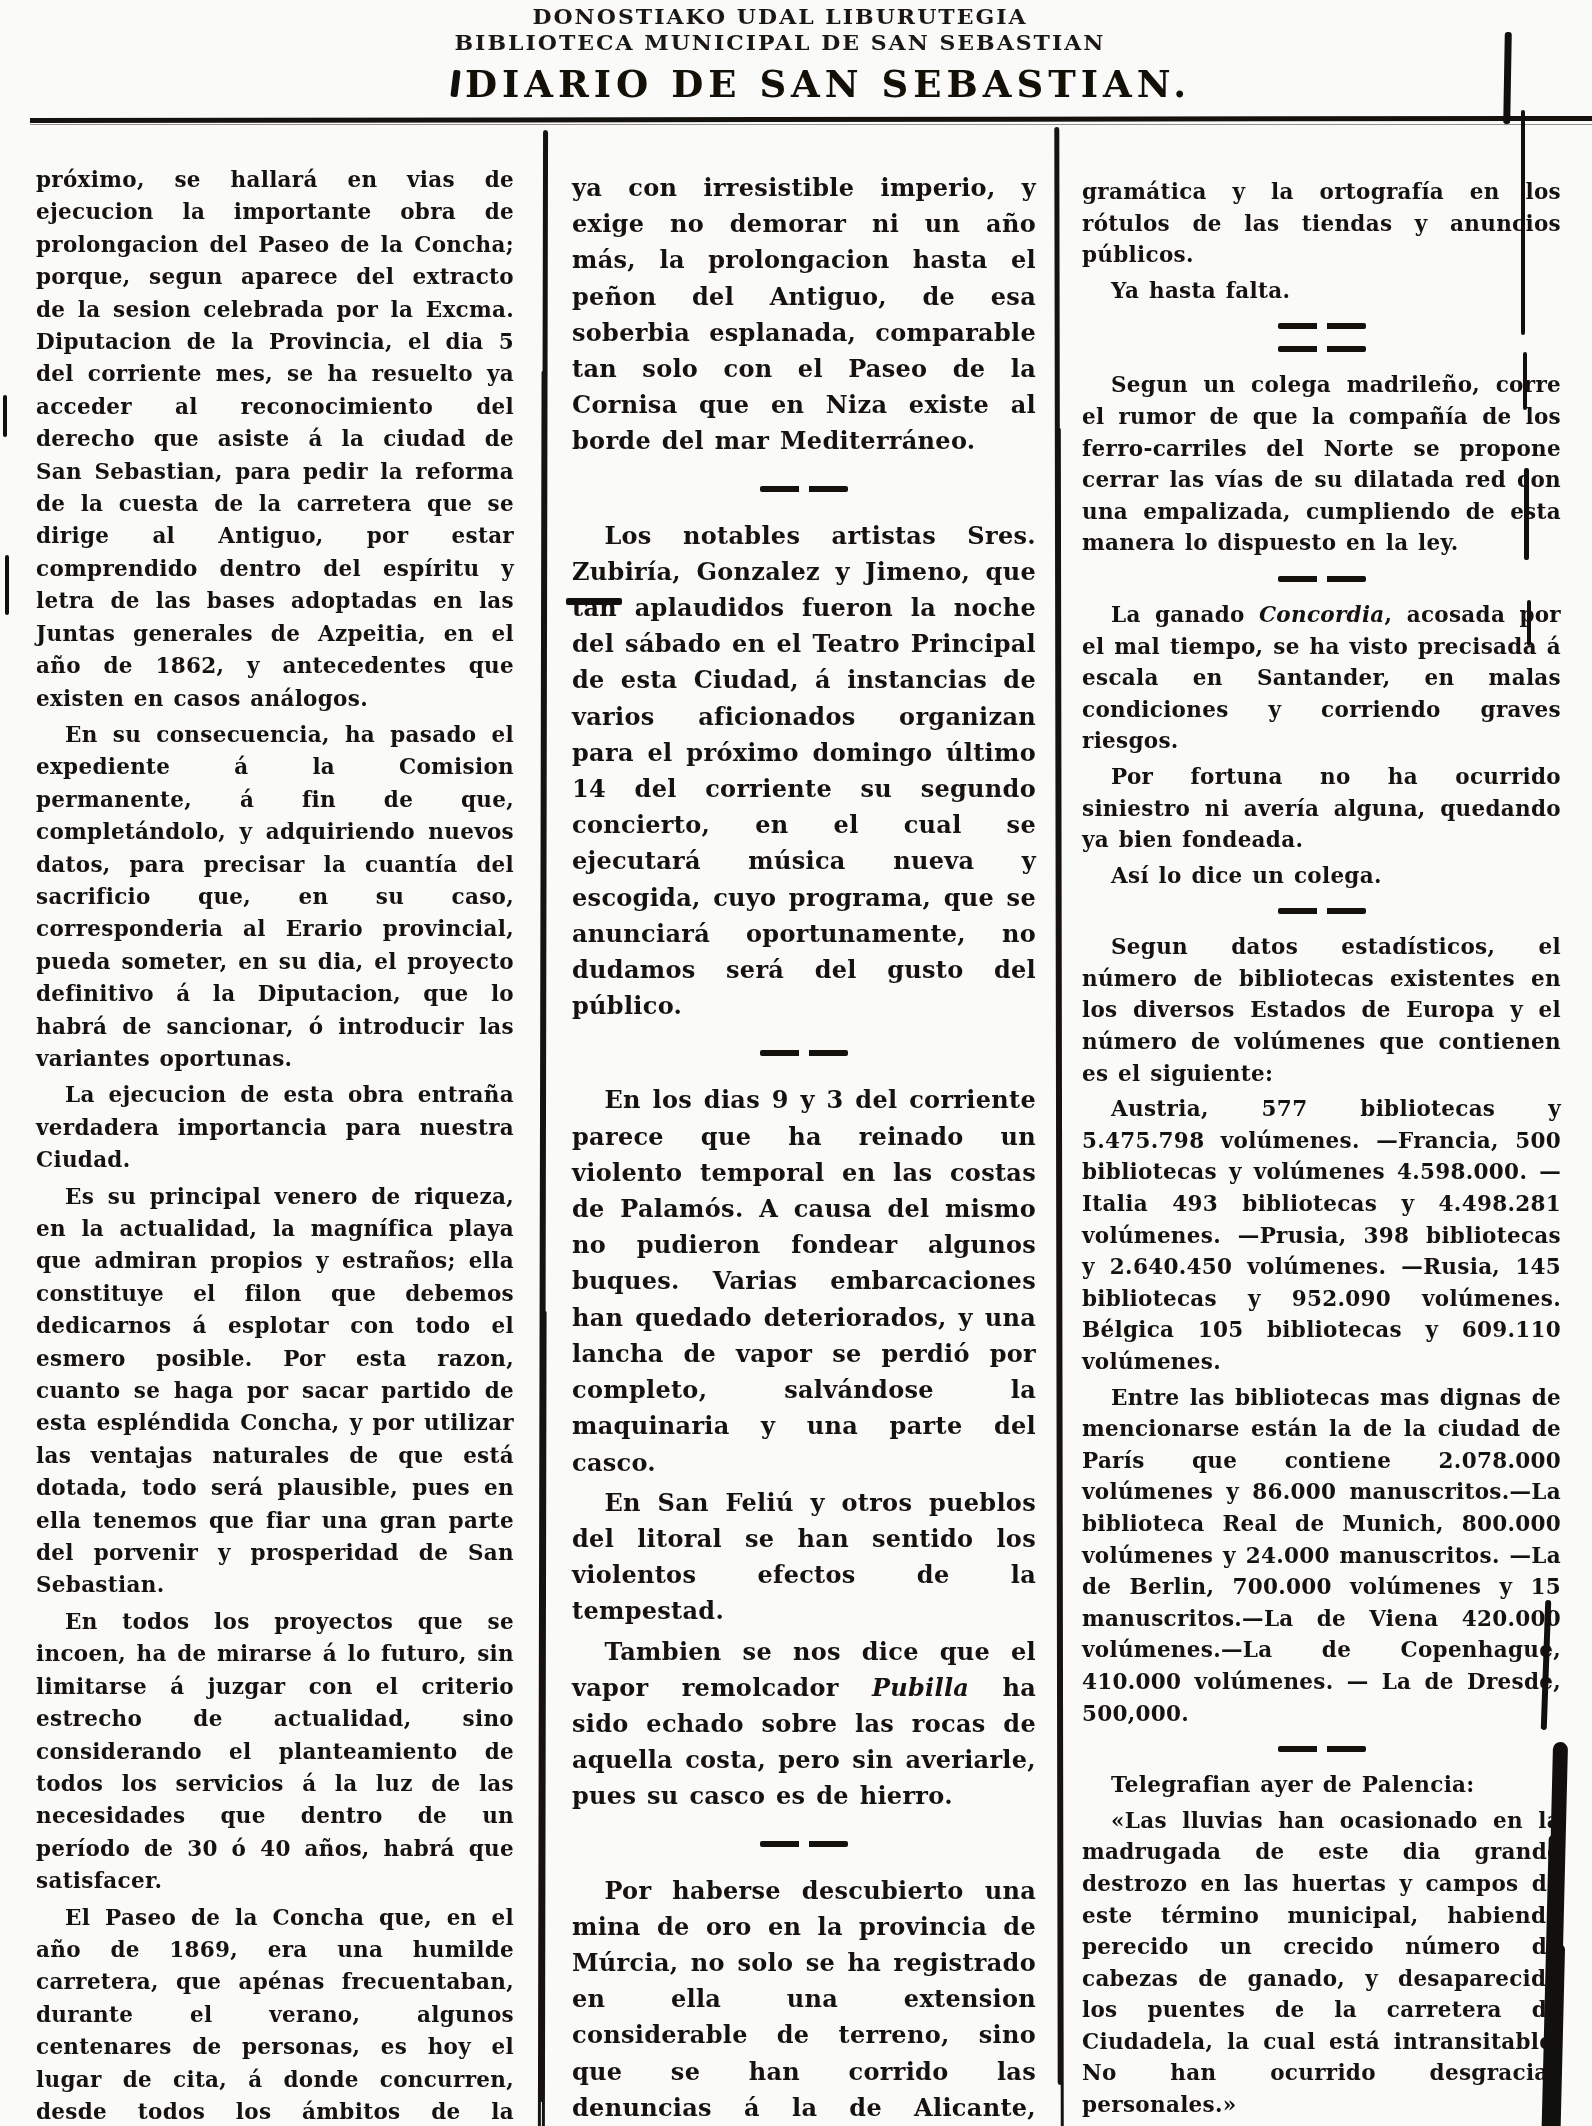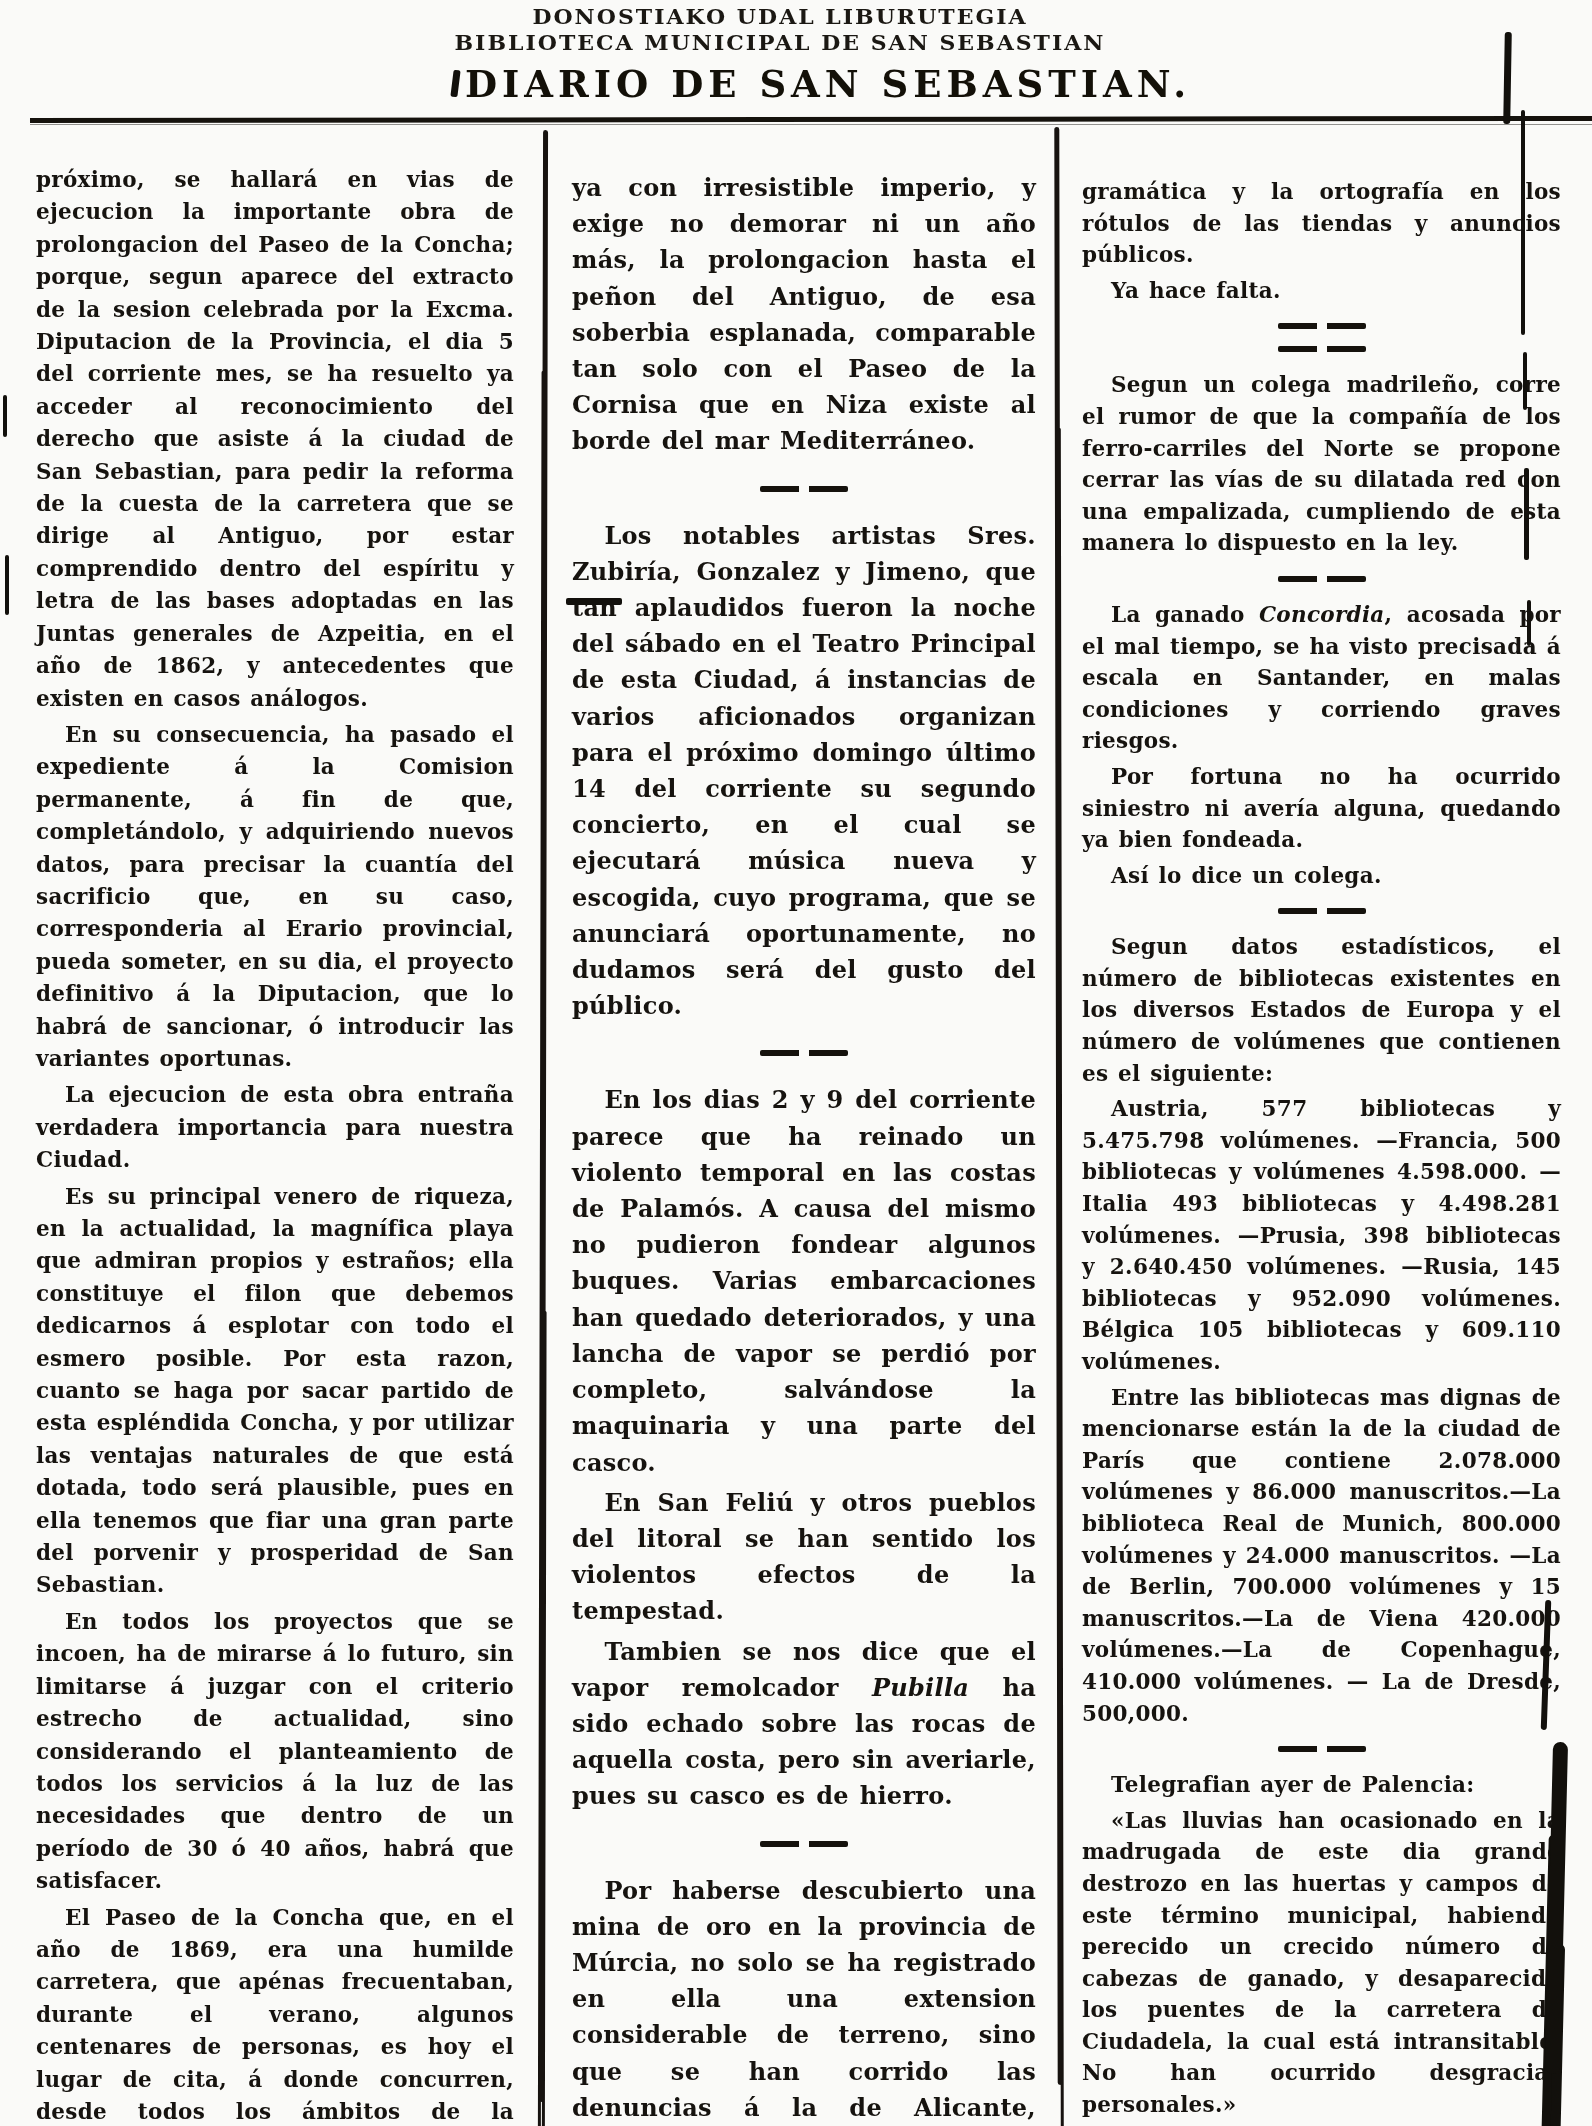--- a/index.html
+++ b/index.html
@@ -77,29 +77,29 @@
       <p class="par"><span>La ejecucion de esta obra entraña verdadera importancia para nuestra Ciudad.</span></p>
       <p class="par"><span>Es su principal venero de riqueza, en la actualidad, la magnífica playa que admiran propios y estraños; ella constituye el filon que debemos dedicarnos á esplotar con todo el esmero posible. Por esta razon, cuanto se haga por sacar partido de esta espléndida Concha, y por utilizar las ventajas naturales de que está dotada, todo será plausible, pues en ella tenemos que fiar una gran parte del porvenir y prosperidad de San Sebastian.</span></p>
       <p class="par"><span>En todos los proyectos que se incoen, ha de mirarse á lo futuro, sin limitarse á juzgar con el criterio estrecho de actualidad, sino considerando el planteamiento de todos los servicios á la luz de las necesidades que dentro de un período de 30 ó 40 años, habrá que satisfacer.</span></p>
       <p class="par"><span>El Paseo de la Concha que, en el año de 1869, era una humilde carretera, que apénas frecuentaban, durante el verano, algunos centenares de personas, es hoy el lugar de cita, á donde concurren, desde todos los ámbitos de la Península, y del Mediodía de Francia, innumerables viajeros que, segun las últimas estadísticas, no bajan de la fabulosa cifra de </span></p>
     </div>
     <div class="col col2">
       <p class="par noindent"><span>ya con irresistible imperio, y exige no demorar ni un año más, la prolongacion hasta el peñon del Antiguo, de esa soberbia esplanada, comparable tan solo con el Paseo de la Cornisa que en Niza existe al borde del mar Mediterráneo.</span></p>
       <div class="sep"></div>
       <p class="par"><span>Los notables artistas Sres. Zubiría, Gonzalez y Jimeno, que tan aplaudidos fueron la noche del sábado en el Teatro Principal de esta Ciudad, á instancias de varios aficionados organizan para el próximo domingo último 14 del corriente su segundo concierto, en el cual se ejecutará música nueva y escogida, cuyo programa, que se anunciará oportunamente, no dudamos será del gusto del público.</span></p>
       <div class="sep"></div>
-      <p class="par"><span>En los dias 2 y 9 del corriente parece que ha reinado un violento temporal en las costas de Palamós. A causa del mismo no pudieron fondear algunos buques. Varias embarcaciones han quedado deteriorados, y una lancha de vapor se perdió por completo, salvándose la maquinaria y una parte del casco.</span></p>
+      <p class="par"><span>En los dias 9 y 3 del corriente parece que ha reinado un violento temporal en las costas de Palamós. A causa del mismo no pudieron fondear algunos buques. Varias embarcaciones han quedado deteriorados, y una lancha de vapor se perdió por completo, salvándose la maquinaria y una parte del casco.</span></p>
       <p class="par"><span>En San Feliú y otros pueblos del litoral se han sentido los violentos efectos de la tempestad.</span></p>
       <p class="par"><span>Tambien se nos dice que el vapor remolcador </span><span class="ital">Pubilla</span><span> ha sido echado sobre las rocas de aquella costa, pero sin averiarle, pues su casco es de hierro.</span></p>
       <div class="sep"></div>
       <p class="par"><span>Por haberse descubierto una mina de oro en la provincia de Múrcia, no solo se ha registrado en ella una extension considerable de terreno, sino que se han corrido las denuncias á la de Alicante, elevándose á 17 el número de las solicitudes que se han presentado solo en cuatro dias.</span></p>
     </div>
     <div class="col col3">
       <p class="par noindent"><span>gramática y la ortografía en los rótulos de las tiendas y anuncios públicos.</span></p>
-      <p class="par"><span>Ya hace falta.</span></p>
+      <p class="par"><span>Ya hasta falta.</span></p>
       <div class="sep"></div>
       <div class="sep"></div>
       <p class="par"><span>Segun un colega madrileño, corre el rumor de que la compañía de los ferro-carriles del Norte se propone cerrar las vías de su dilatada red con una empalizada, cumpliendo de esta manera lo dispuesto en la ley.</span></p>
       <div class="sep"></div>
       <p class="par"><span>La ganado </span><span class="ital">Concordia</span><span>, acosada por el mal tiempo, se ha visto precisada á escala en Santander, en malas condiciones y corriendo graves riesgos.</span></p>
       <p class="par"><span>Por fortuna no ha ocurrido siniestro ni avería alguna, quedando ya bien fondeada.</span></p>
       <p class="par"><span>Así lo dice un colega.</span></p>
       <div class="sep"></div>
       <p class="par"><span>Segun datos estadísticos, el número de bibliotecas existentes en los diversos Estados de Europa y el número de volúmenes que contienen es el siguiente:</span></p>
       <p class="par"><span>Austria, 577 bibliotecas y 5.475.798 volúmenes. —Francia, 500 bibliotecas y volúmenes 4.598.000. —Italia 493 bibliotecas y 4.498.281 volúmenes. —Prusia, 398 bibliotecas y 2.640.450 volúmenes. —Rusia, 145 bibliotecas y 952.090 volúmenes. Bélgica 105 bibliotecas y 609.110 volúmenes.</span></p>

